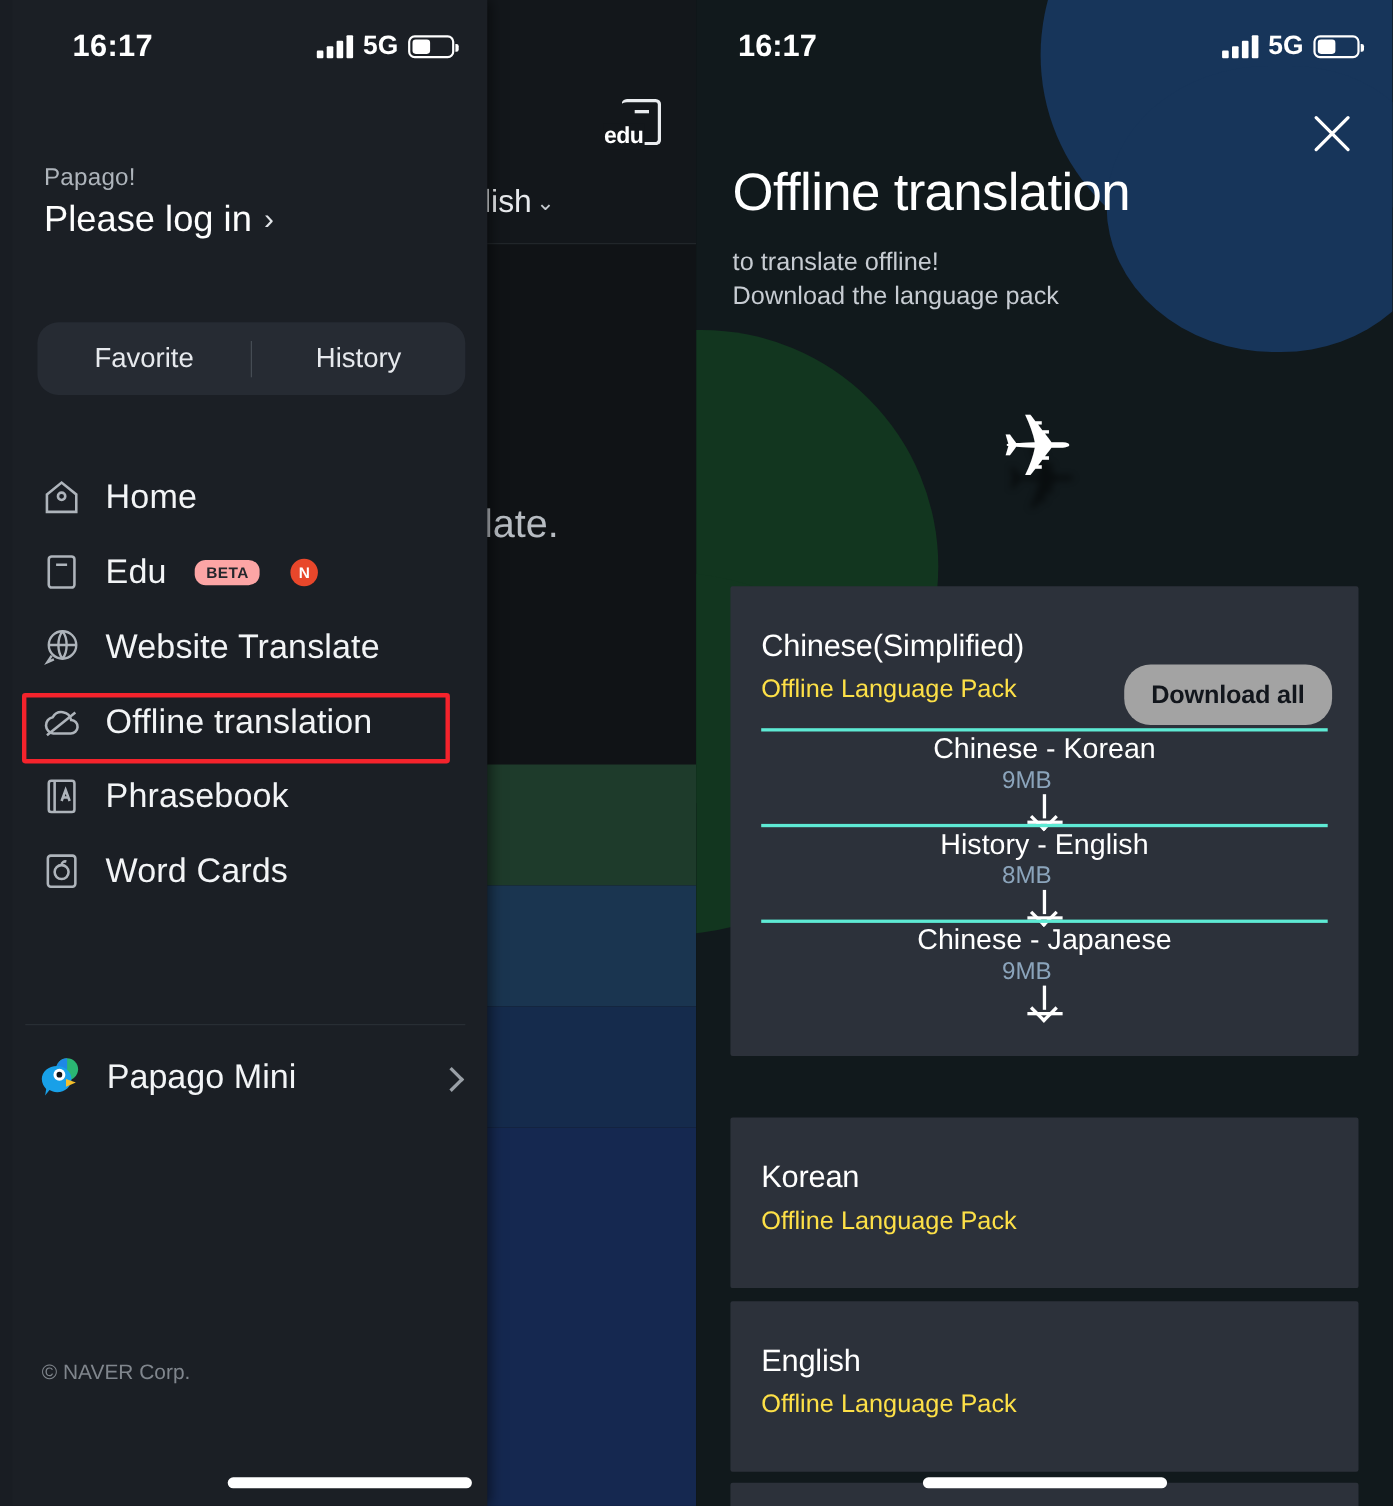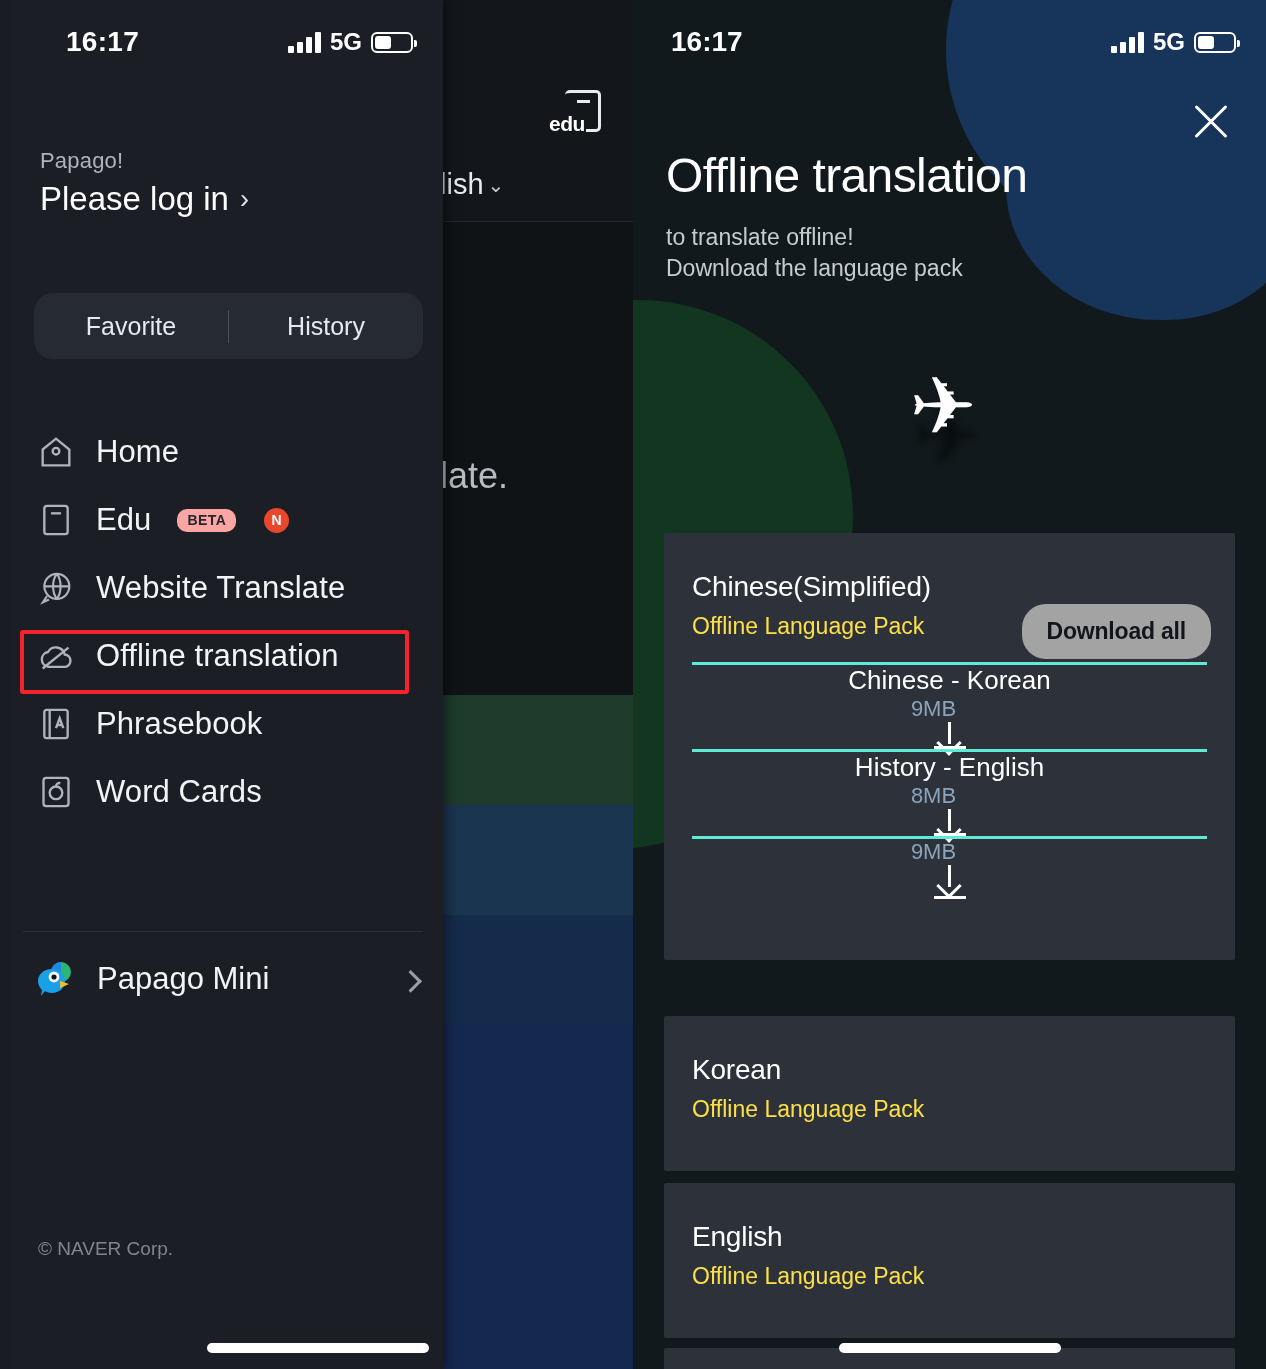--- a/index.html
+++ b/index.html
@@ -474,20 +474,21 @@
         <div class="pair-row">
           <span class="pair-name">History - English</span>
           <span class="pair-size">8MB</span>
           <span class="dl-ico">
               <i class="stem"></i>
               <i class="head"></i>
               <i class="base"></i>
             </span>
         </div>
         <div class="pair-row">
+          <span class="pair-name">Chinese - Japanese</span>
           <span class="pair-size">9MB</span>
           <span class="dl-ico">
               <i class="stem"></i>
               <i class="head"></i>
               <i class="base"></i>
             </span>
         </div>
       </div>
     </div>
 

